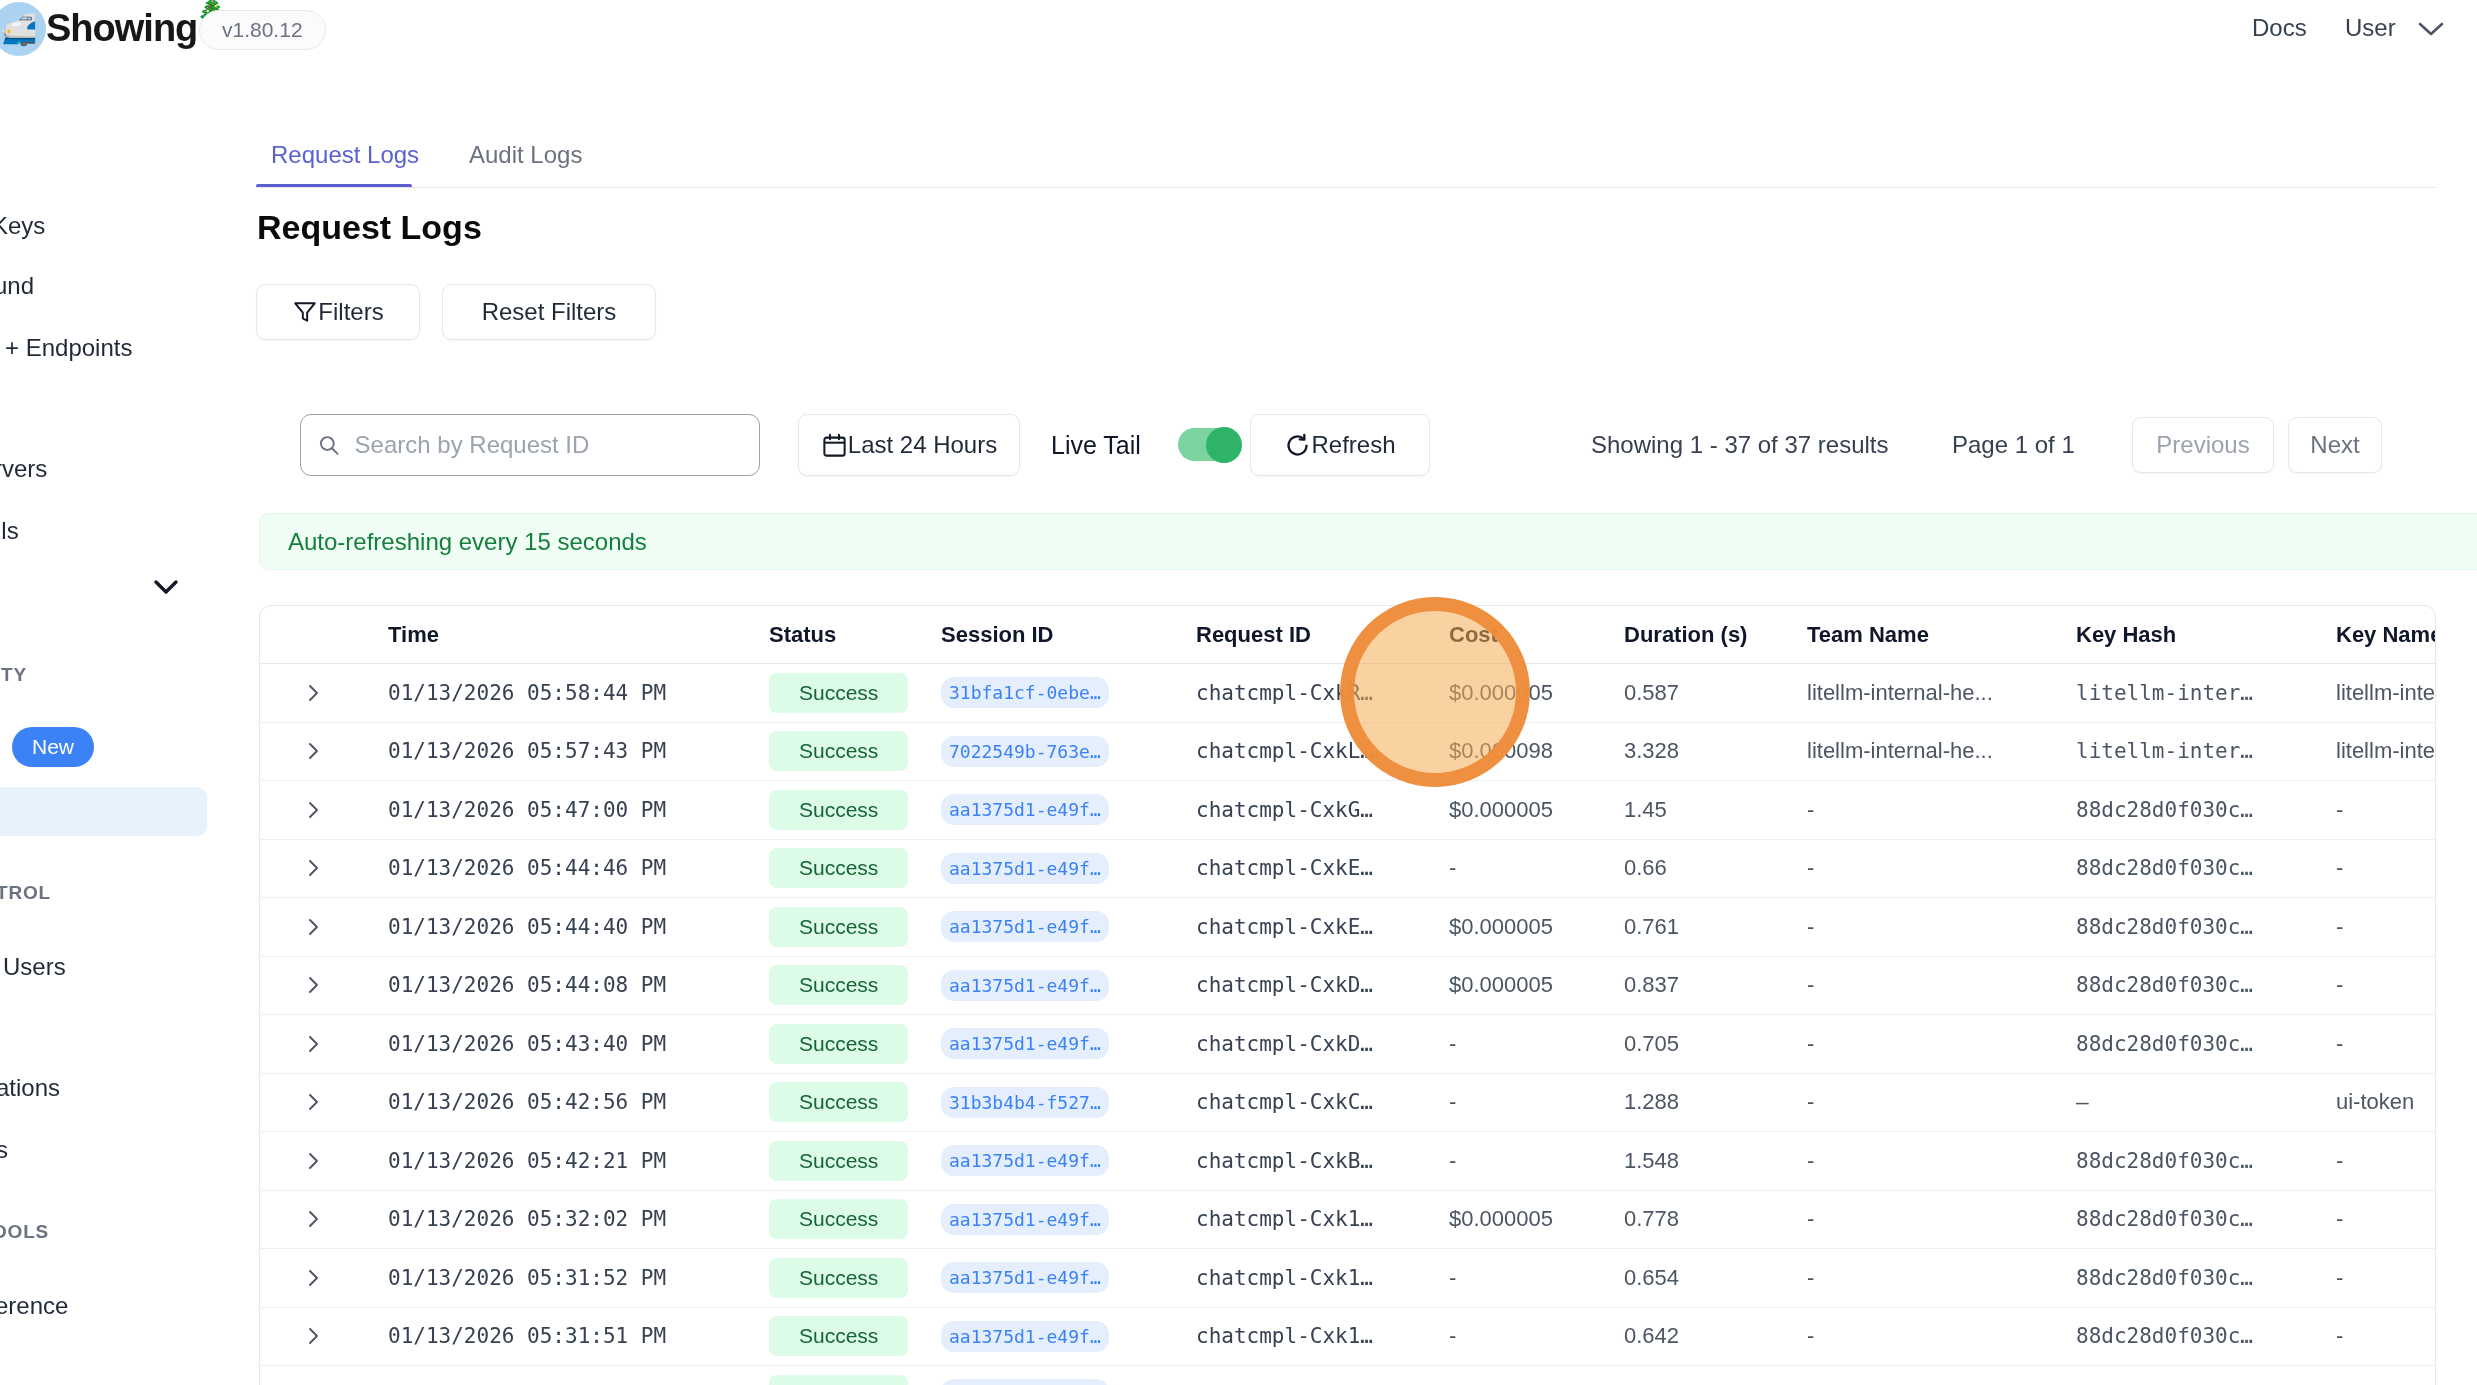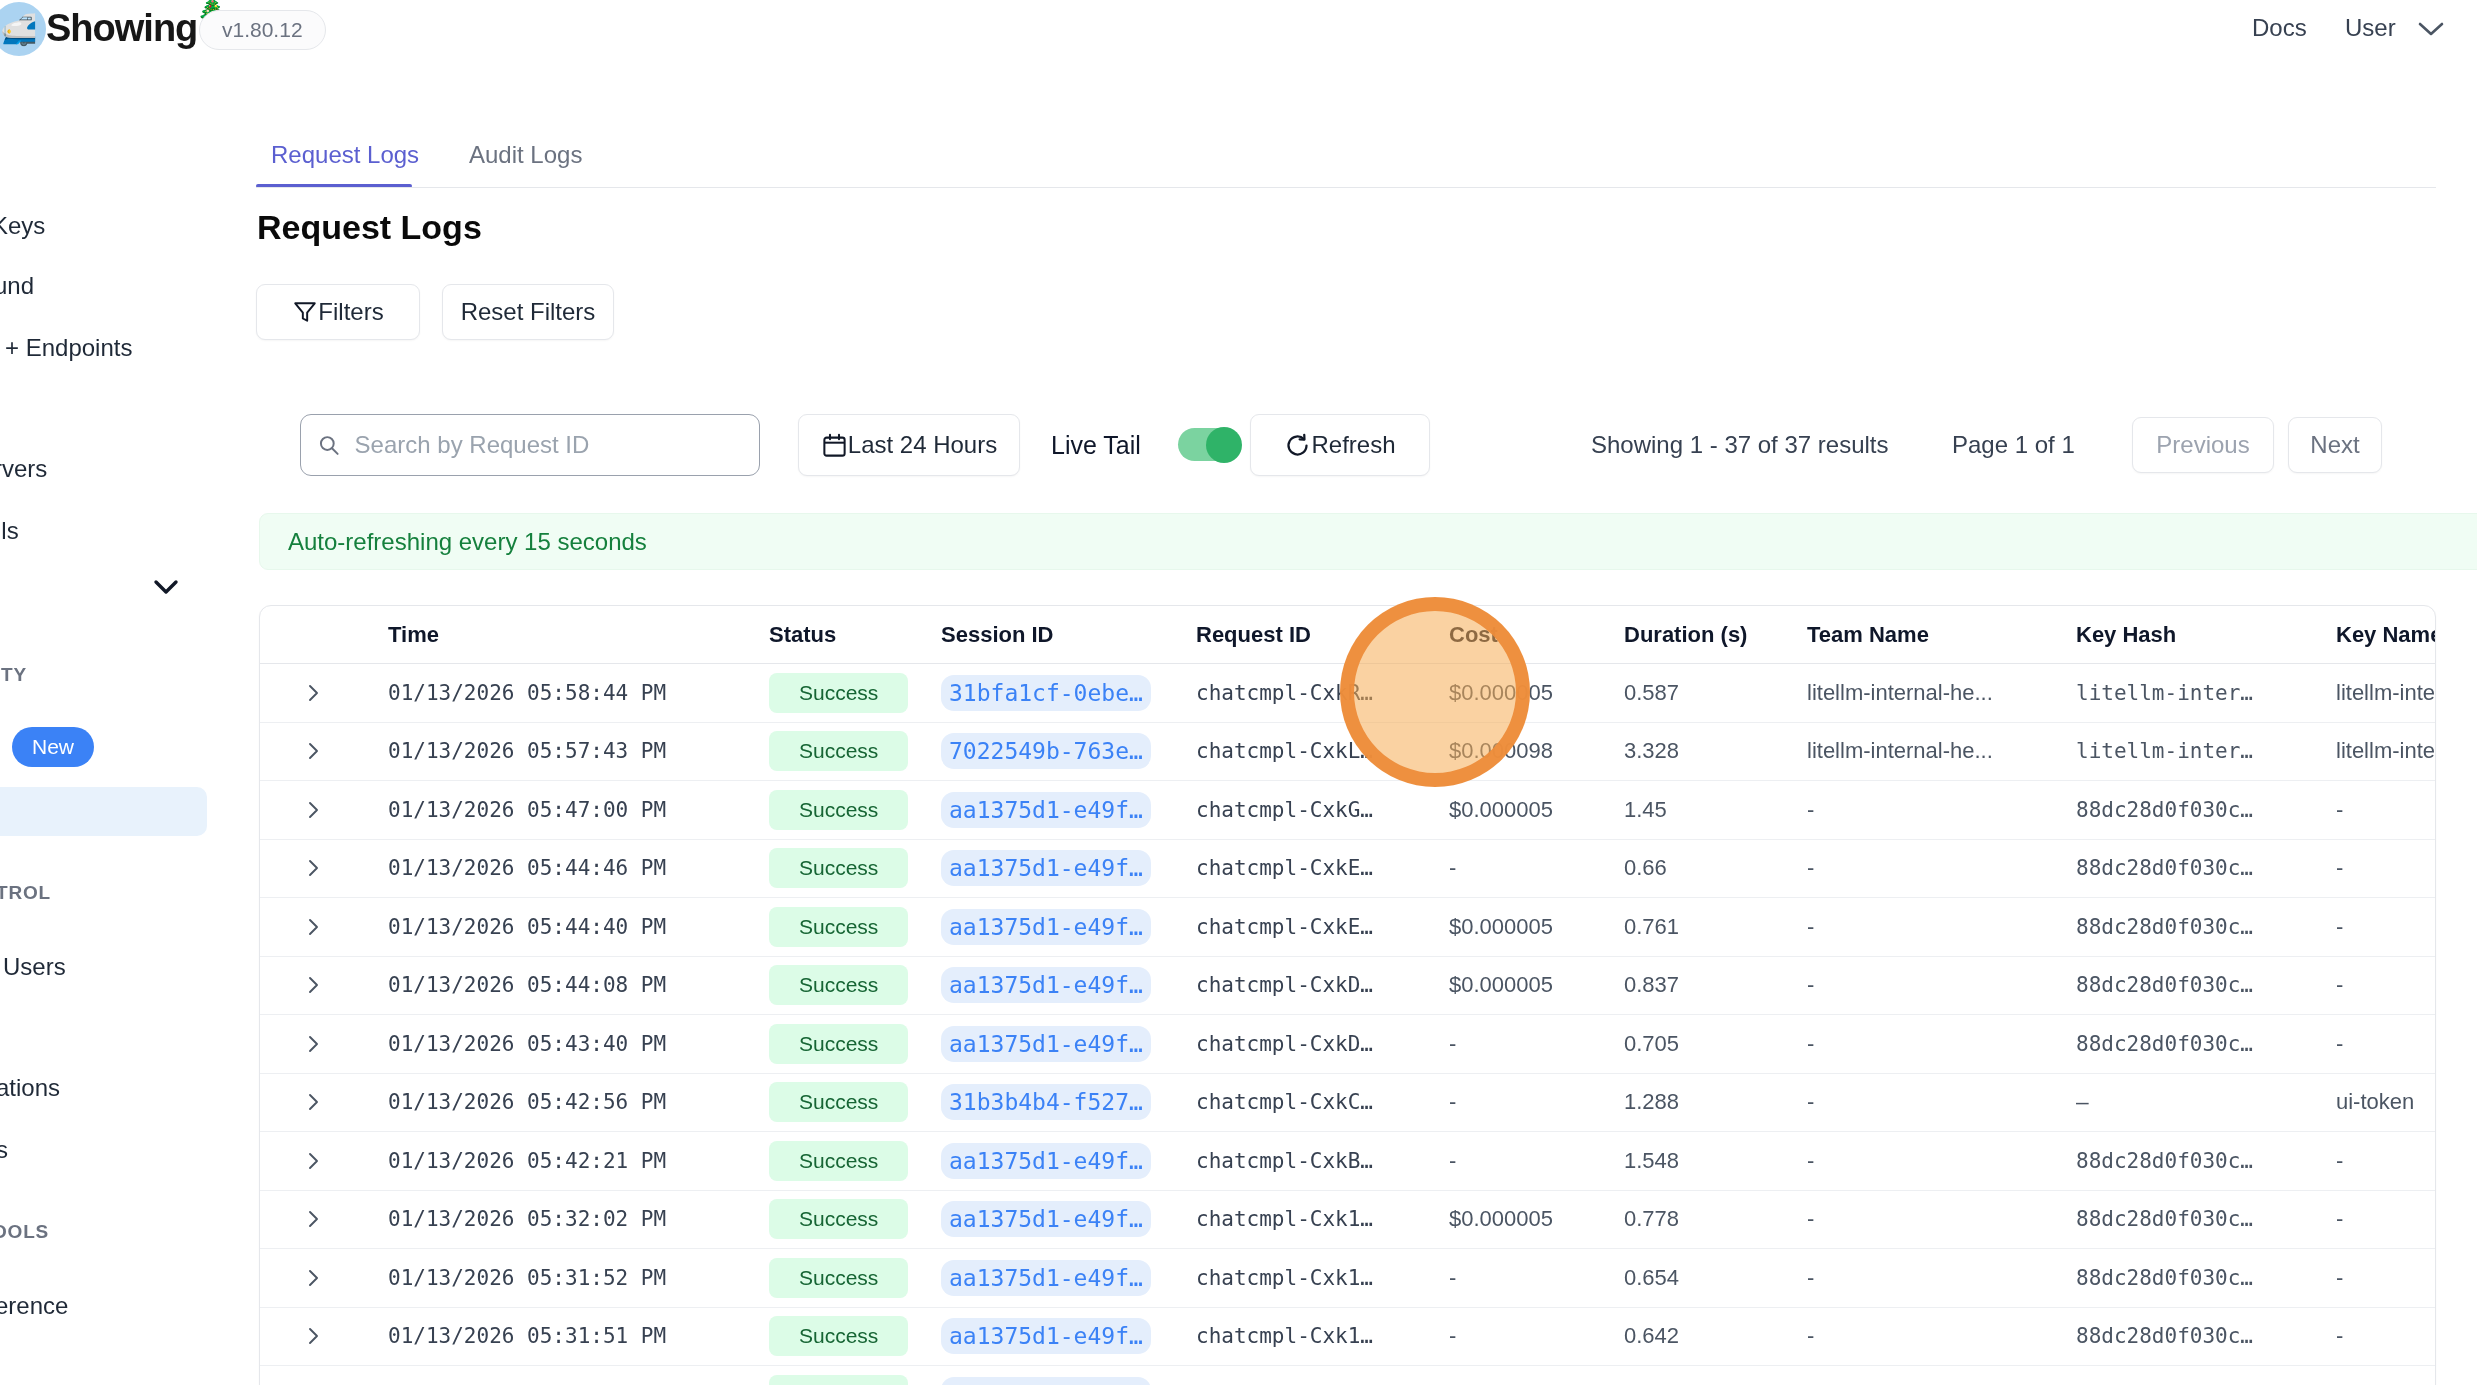--- a/index.html
+++ b/index.html
@@ -68,21 +68,21 @@
   .thead{height:57px;border-bottom:1px solid #e5e7eb;font-size:22px;font-weight:700;color:#0f172a}
   .trow{height:57.5px;border-bottom:1px solid #edeff2;font-size:22px}
   .cell{white-space:nowrap;overflow:hidden;padding-right:10px}
   .c-expand{padding-left:41px;display:flex;align-items:center}
   .c-time{color:#374151;font-size:21px}
   .c-req{color:#374151;font-size:21px}
   .c-dim{color:#4b5563}
   .badge-success{display:inline-flex;align-items:center;height:40px;padding:0 30px;border-radius:8px;
     background:#dcfce7;color:#166534;font-size:21px;font-weight:500}
   .slink{display:inline-block;padding:5px 8px;border-radius:13px;background:#e4eefc;color:#3b82f6;
-    font-size:23px;font-family:"DejaVu Sans Mono",monospace}
+    font-size:18px;font-family:"DejaVu Sans Mono",monospace}
   .khash{font-size:21px}
 
   
   .click-circle{position:absolute;left:1340px;top:597px;width:190px;height:190px;border-radius:50%;
     border:14px solid rgba(237,140,58,0.95);background:rgba(246,173,85,0.55);box-sizing:border-box;
     pointer-events:none;z-index:50}
 </style>
 </head>
 <body>
 
@@ -123,21 +123,21 @@
 <div class="tab-underline"></div>
 <div class="tabs-border"></div>
 <div class="page-title vcenter">Request Logs</div>
 
 <div class="btn" style="left:256px;top:284px;width:164px">
   <svg width="26" height="26" viewBox="0 0 24 24">
     <path d="M3 4h18l-7 8.5V20l-4-2v-5.5L3 4z" fill="none" stroke="#111827" stroke-width="1.8" stroke-linejoin="round"></path>
   </svg>
   <span>Filters</span>
 </div>
-<div class="btn" style="left:442px;top:284px;width:172px">
+<div class="btn" style="left:442px;top:284px;width:214px">
   <span>Reset Filters</span>
 </div>
 
 <div class="search-box">
   <svg width="26" height="26" viewBox="0 0 24 24">
     <circle cx="10.5" cy="10.5" r="6.5" fill="none" stroke="#6b7280" stroke-width="2"></circle>
     <line x1="15.5" y1="15.5" x2="21" y2="21" stroke="#6b7280" stroke-width="2" stroke-linecap="round"></line>
   </svg>
   <input type="text" placeholder="Search by Request ID" style="">
 </div>

